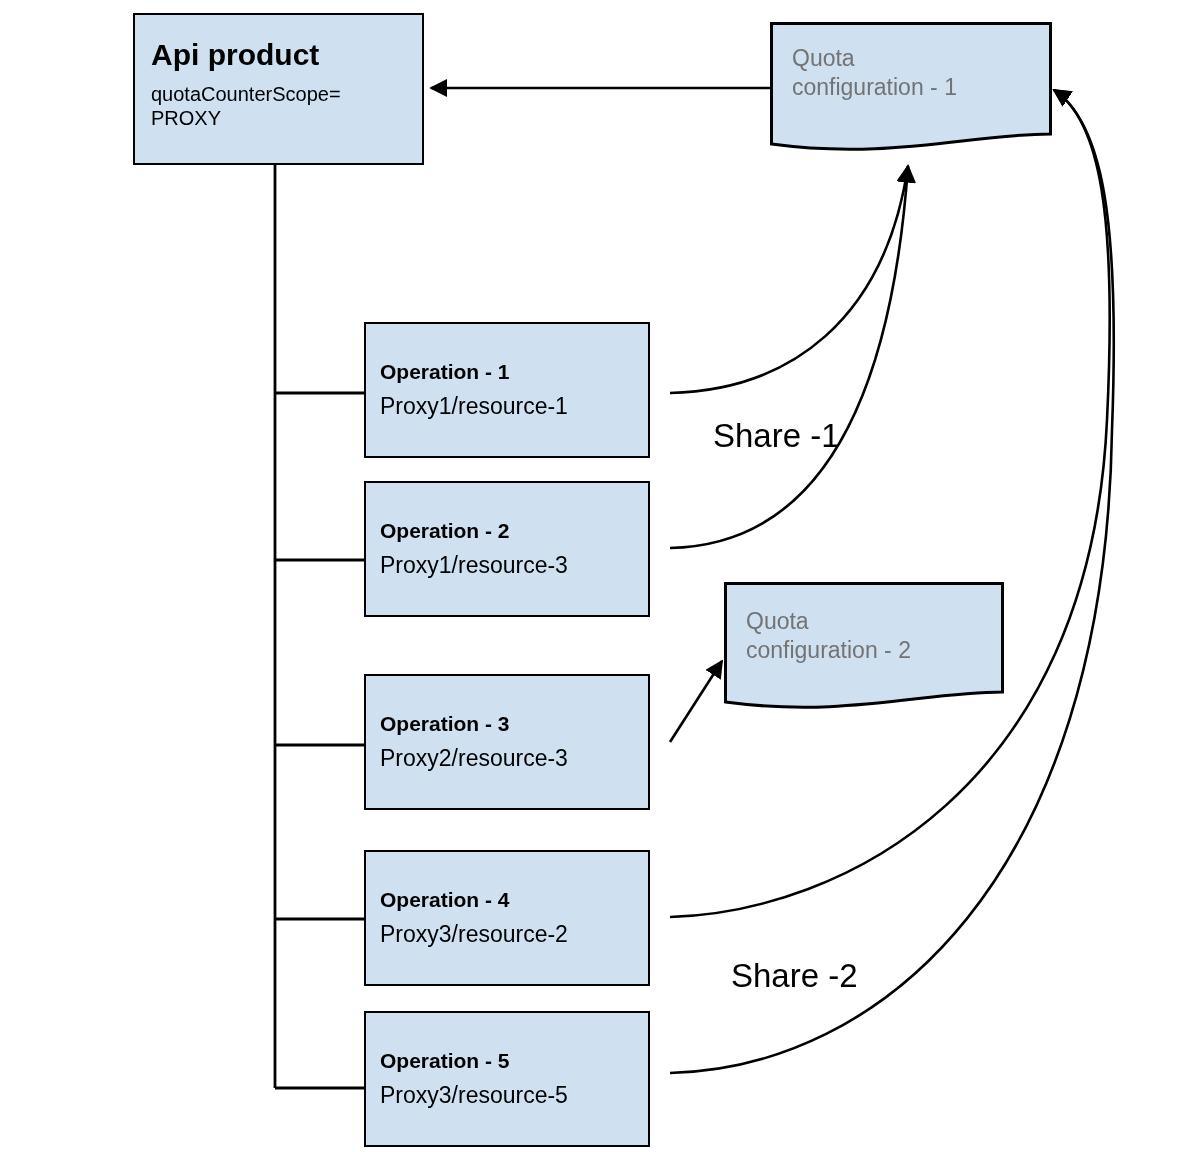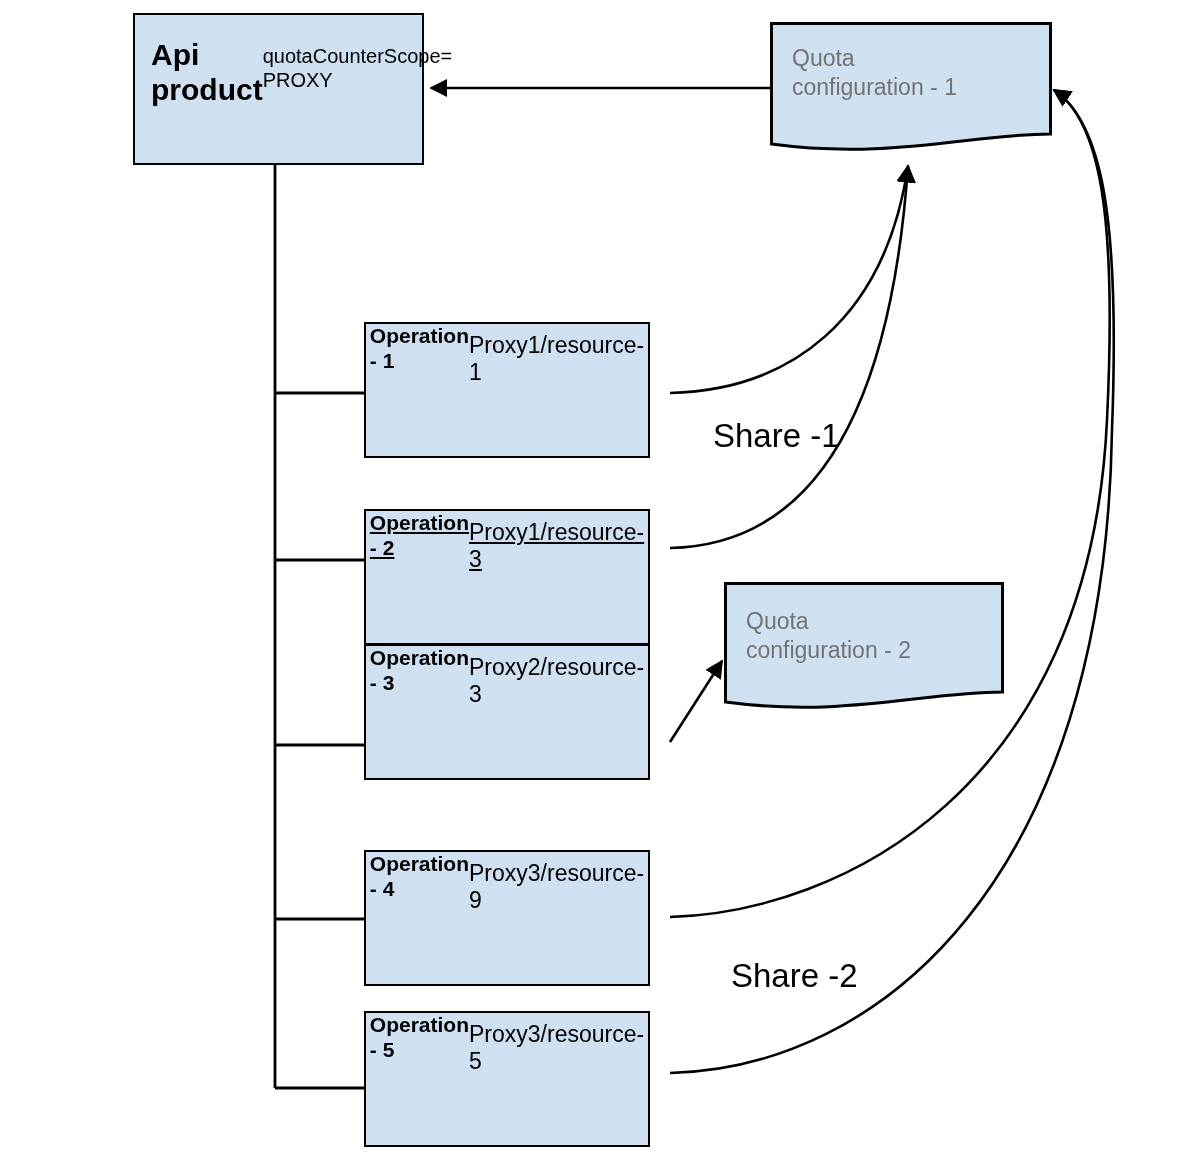--- a/index.html
+++ b/index.html
@@ -23,21 +23,21 @@
     top: 0;
     width: 1180px;
     height: 1152px;
   }
   .node {
     position: absolute;
     box-sizing: border-box;
     background: #cfe0f1;
     border: 2px solid #000000;
     display: flex;
-    flex-direction: row;
+    flex-direction: column;
     justify-content: center;
     padding: 0 14px;
   }
   .node .title {
     font-weight: bold;
     color: #000000;
     line-height: 1.18;
   }
   .node .sub {
     color: #000000;
@@ -55,22 +55,22 @@
     padding-top: 22px;
   }
   #node-api-product .title { font-size: 30px; margin-bottom: 3px; }
   #node-api-product .sub   { font-size: 20px; }
 
   .op-node { width: 286px; height: 136px; left: 364px; }
   .op-node .title { font-size: 21px; }
   .op-node .sub   { font-size: 23px; }
 
   #node-operation-1 { top: 322px; }
-  #node-operation-2 { top: 509px; text-decoration: underline; }
-  #node-operation-3 { top: 644px; }
+  #node-operation-2 { top: 481px; }
+  #node-operation-3 { top: 674px; }
   #node-operation-4 { top: 850px; }
   #node-operation-5 { top: 1011px; }
 
   
   .doc-node {
     position: absolute;
     box-sizing: border-box;
   }
   .doc-node svg.doc-shape {
     position: absolute;
@@ -163,21 +163,21 @@
     <div class="sub">Proxy1/resource-3</div>
   </div>
 
   <div class="node op-node" id="node-operation-3">
     <div class="title">Operation - 3</div>
     <div class="sub">Proxy2/resource-3</div>
   </div>
 
   <div class="node op-node" id="node-operation-4">
     <div class="title">Operation - 4</div>
-    <div class="sub">Proxy3/resource-9</div>
+    <div class="sub">Proxy3/resource-2</div>
   </div>
 
   <div class="node op-node" id="node-operation-5">
     <div class="title">Operation - 5</div>
     <div class="sub">Proxy3/resource-5</div>
   </div>
 
   <div class="doc-node" id="node-quota-config-1">
     <svg class="doc-shape" viewBox="0 0 282 132" preserveAspectRatio="none" xmlns="http://www.w3.org/2000/svg">
       <path d="M 1.5 1.5 L 280.5 1.5 L 280.5 112 C 200 112 120 138 1.5 122 Z" fill="#cfe0f1" stroke="#000000" stroke-width="3" vector-effect="non-scaling-stroke"></path>

